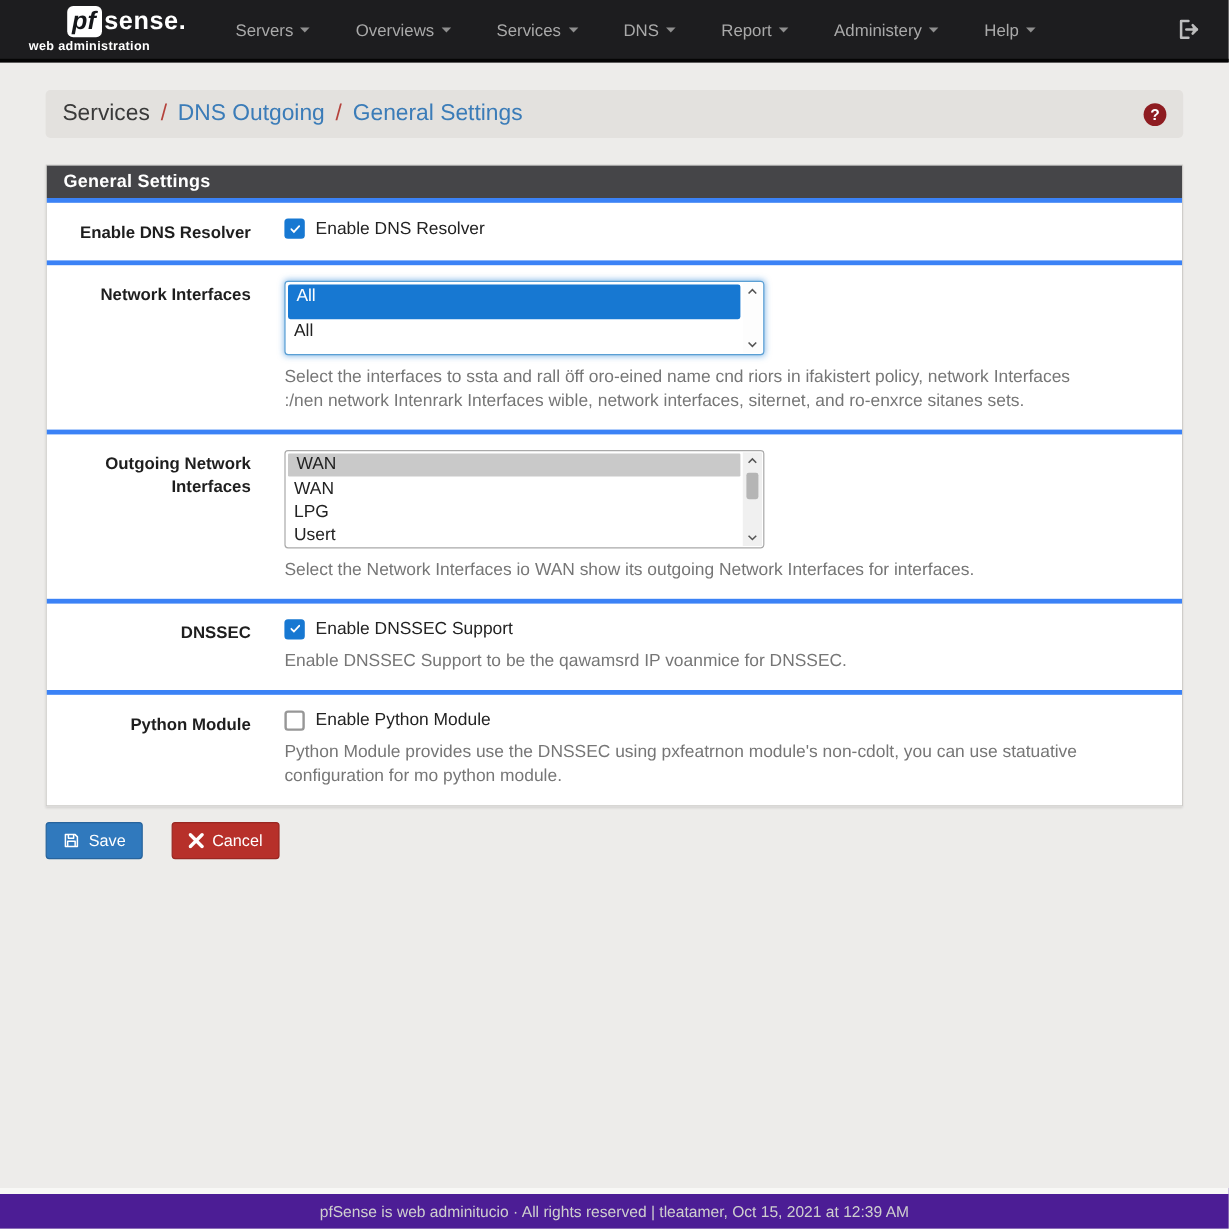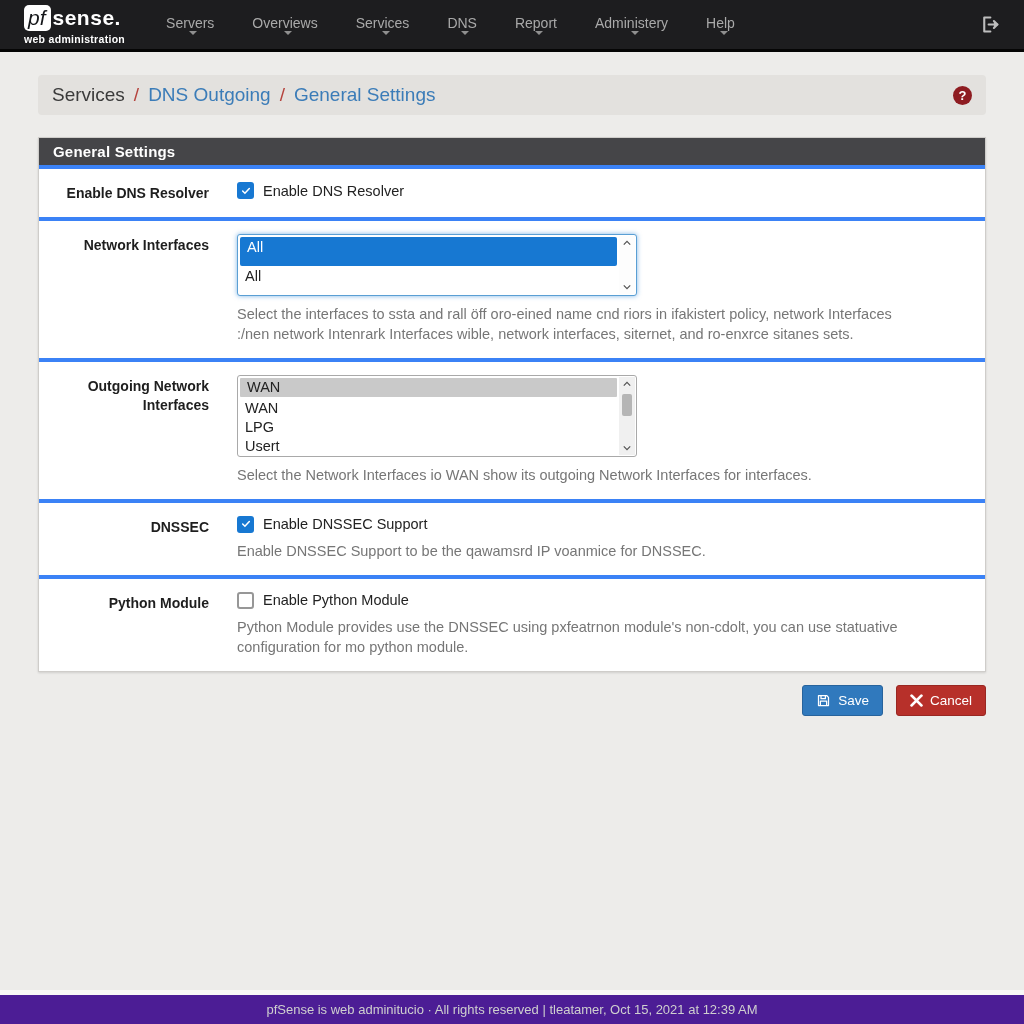--- a/index.html
+++ b/index.html
@@ -4,27 +4,27 @@
 <style>
   * { margin:0; padding:0; box-sizing:border-box; }
   html,body { width:1024px; height:1024px; overflow:hidden;
     font-family:"Liberation Sans", sans-serif; background:#edecea; position:relative; }
 
   
   .navbar { height:52px; background:#1d1d1f; display:flex; align-items:center;
     padding:0 24px; border-bottom:3px solid #050505; }
   .logo { display:flex; flex-direction:column; line-height:1; margin-right:22px; }
   .logo-top { display:flex; align-items:center; }
-  .pf-box { background:#fff; color:#15171a; font-weight:normal; font-style:italic;
-    font-size:21px; padding:2px 5px 3px 4px; border-radius:5px; margin-right:2px; }
+  .pf-box { background:#fff; color:#15171a; font-weight:bold; font-style:italic;
+    font-size:21px; padding:2px 5px 3px 4px; border-radius:5px; margin-right:2px;margin-left:32px; }
   .sense { color:#fff; font-weight:bold; font-size:21px; letter-spacing:.5px; }
   .logo-sub { color:#fff; font-weight:bold; font-size:10.5px; margin-top:3px; letter-spacing:.3px; }
   .nav-items { display:flex; align-items:center; }
   .nav-item { color:#a9a9a9; font-size:14px; padding:10px 19px; display:flex;
-    align-items:center; cursor:pointer; text-decoration:none;flex-direction:column; }
+    align-items:center; cursor:pointer; text-decoration:none; }
   .caret { width:0; height:0; border-left:4px solid transparent;
     border-right:4px solid transparent; border-top:4px solid #8f8f8f;
     margin-left:6px; display:inline-block; }
   .logout { margin-left:auto; display:flex; align-items:center; cursor:pointer; }
 
   
   .page { padding:0 38px; }
   .breadcrumb { margin-top:23px; background:#e3e1de; border-radius:4px;
     padding:9px 14px; display:flex; align-items:center; font-size:19px; }
   .bc-current { color:#3a3a3a; }
@@ -67,21 +67,21 @@
     display:flex; flex-direction:column; align-items:center;
     justify-content:space-between; background:#fdfdfd; }
   .sbar.track { background:#f0f0f0; }
   .sarrow { width:16px; height:14px; display:flex; align-items:center;
     justify-content:center; cursor:pointer; }
   .sthumb { width:10px; height:22px; background:#b5b5b5; border-radius:2px;
     position:absolute; top:17px; left:3px; cursor:pointer; }
   .chev { width:8px; height:8px; }
 
   
-  .btn-row { display:flex; justify-content:flex-end; gap:13px; margin-top:13px; }
+  .btn-row { display:flex; gap:24px; margin-top:13px; }
   .btn { display:flex; align-items:center; gap:7px; font-size:13.5px; color:#fff;
     padding:7px 13px; border-radius:3px; cursor:pointer; border:1px solid transparent; }
   .btn-save { background:#3079bd; border-color:#27639c; }
   .btn-cancel { background:#b7302a; border-color:#992722; }
 
   
   .footer { position:absolute; left:0; bottom:0; width:100%; height:34px;
     background:#4c1d95; border-top:5px solid #f8f8f6; display:flex;
     align-items:center; justify-content:center; }
   .footer span { color:#cfcfcf; font-size:13px; }

